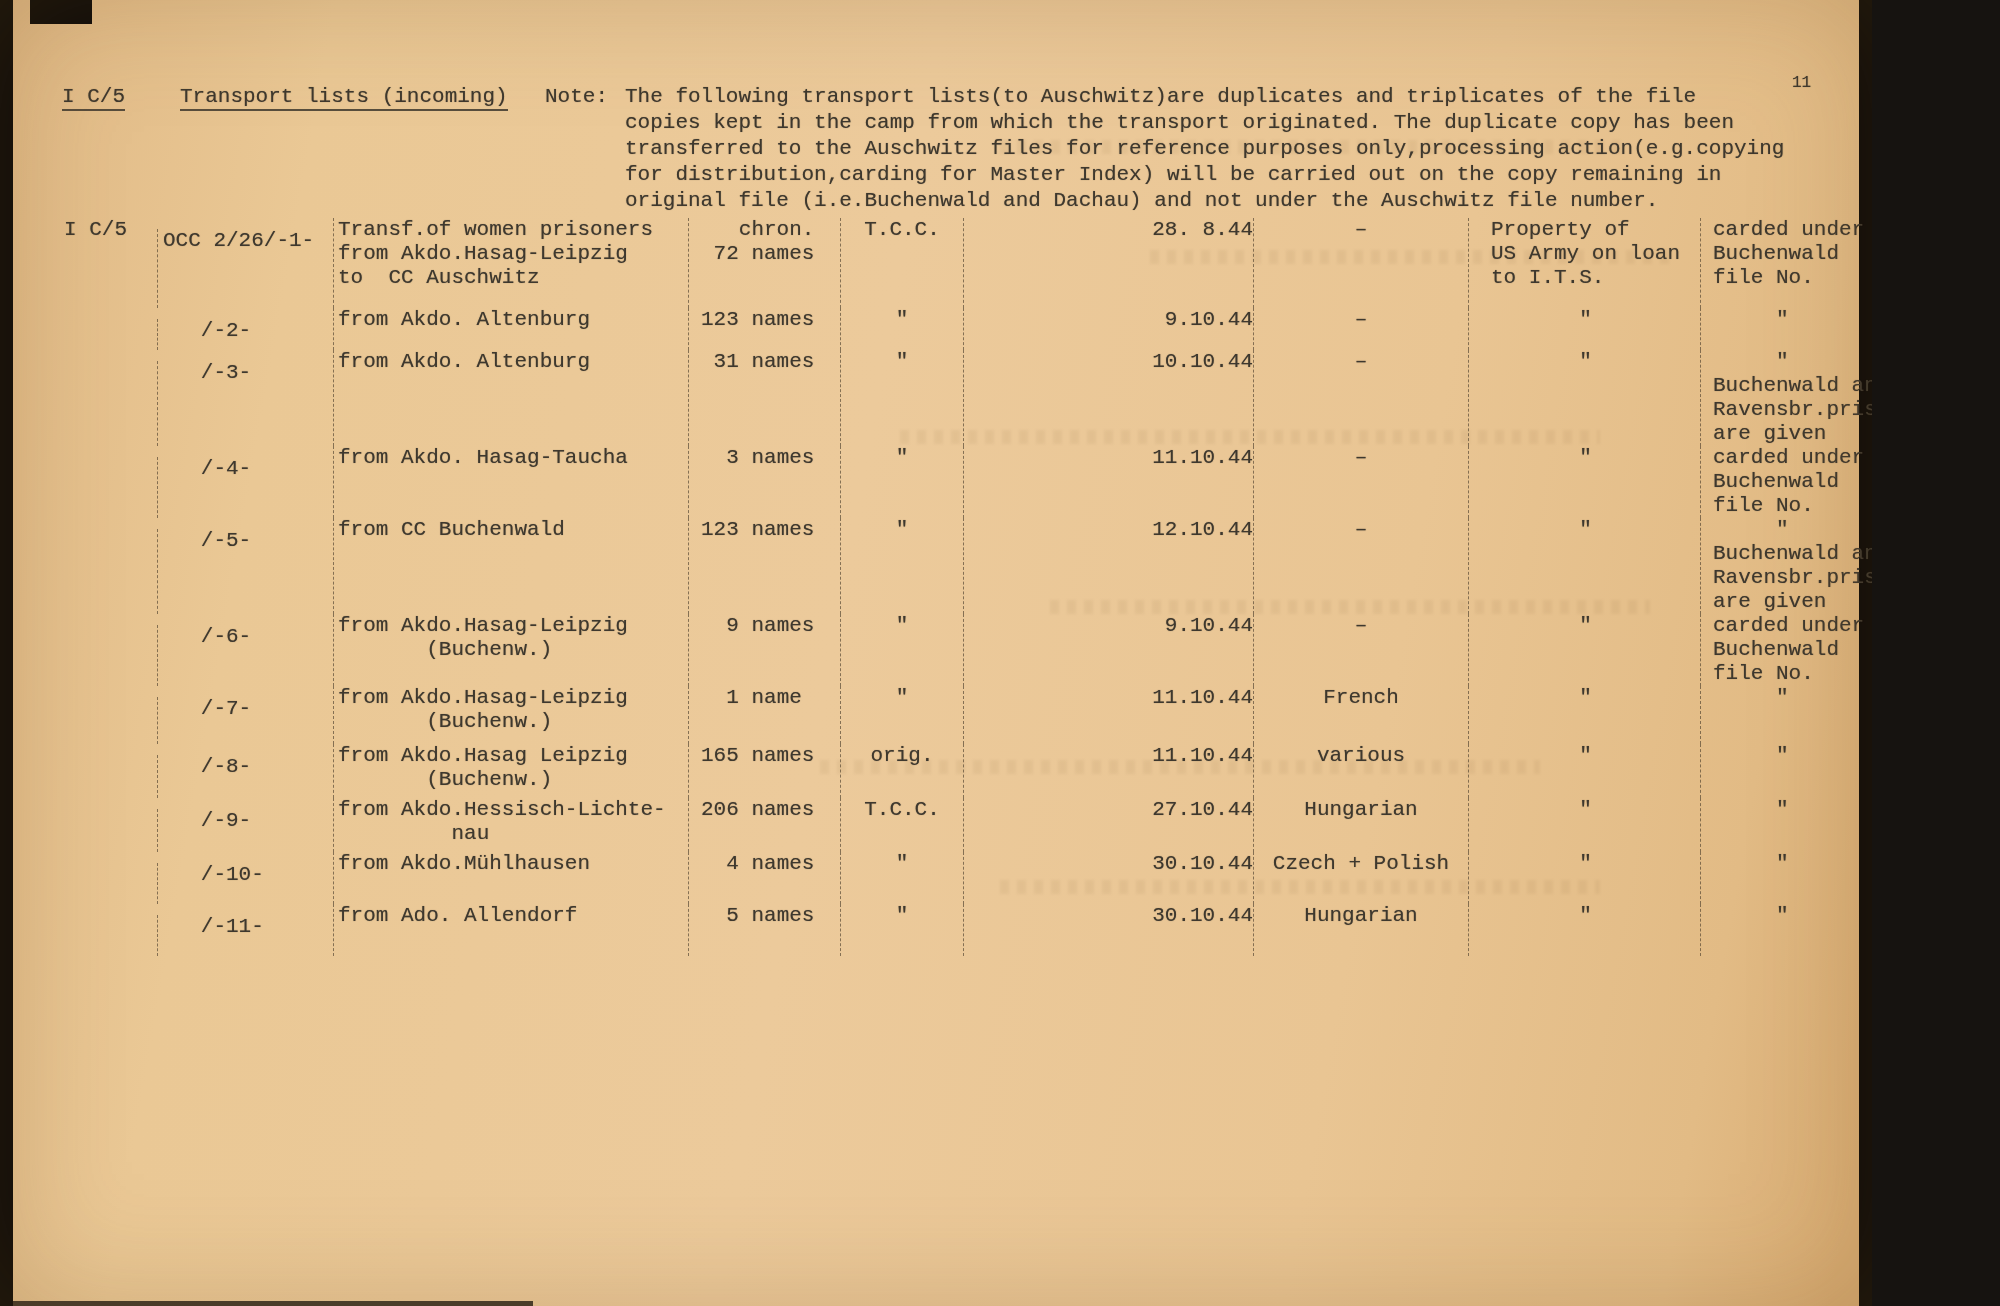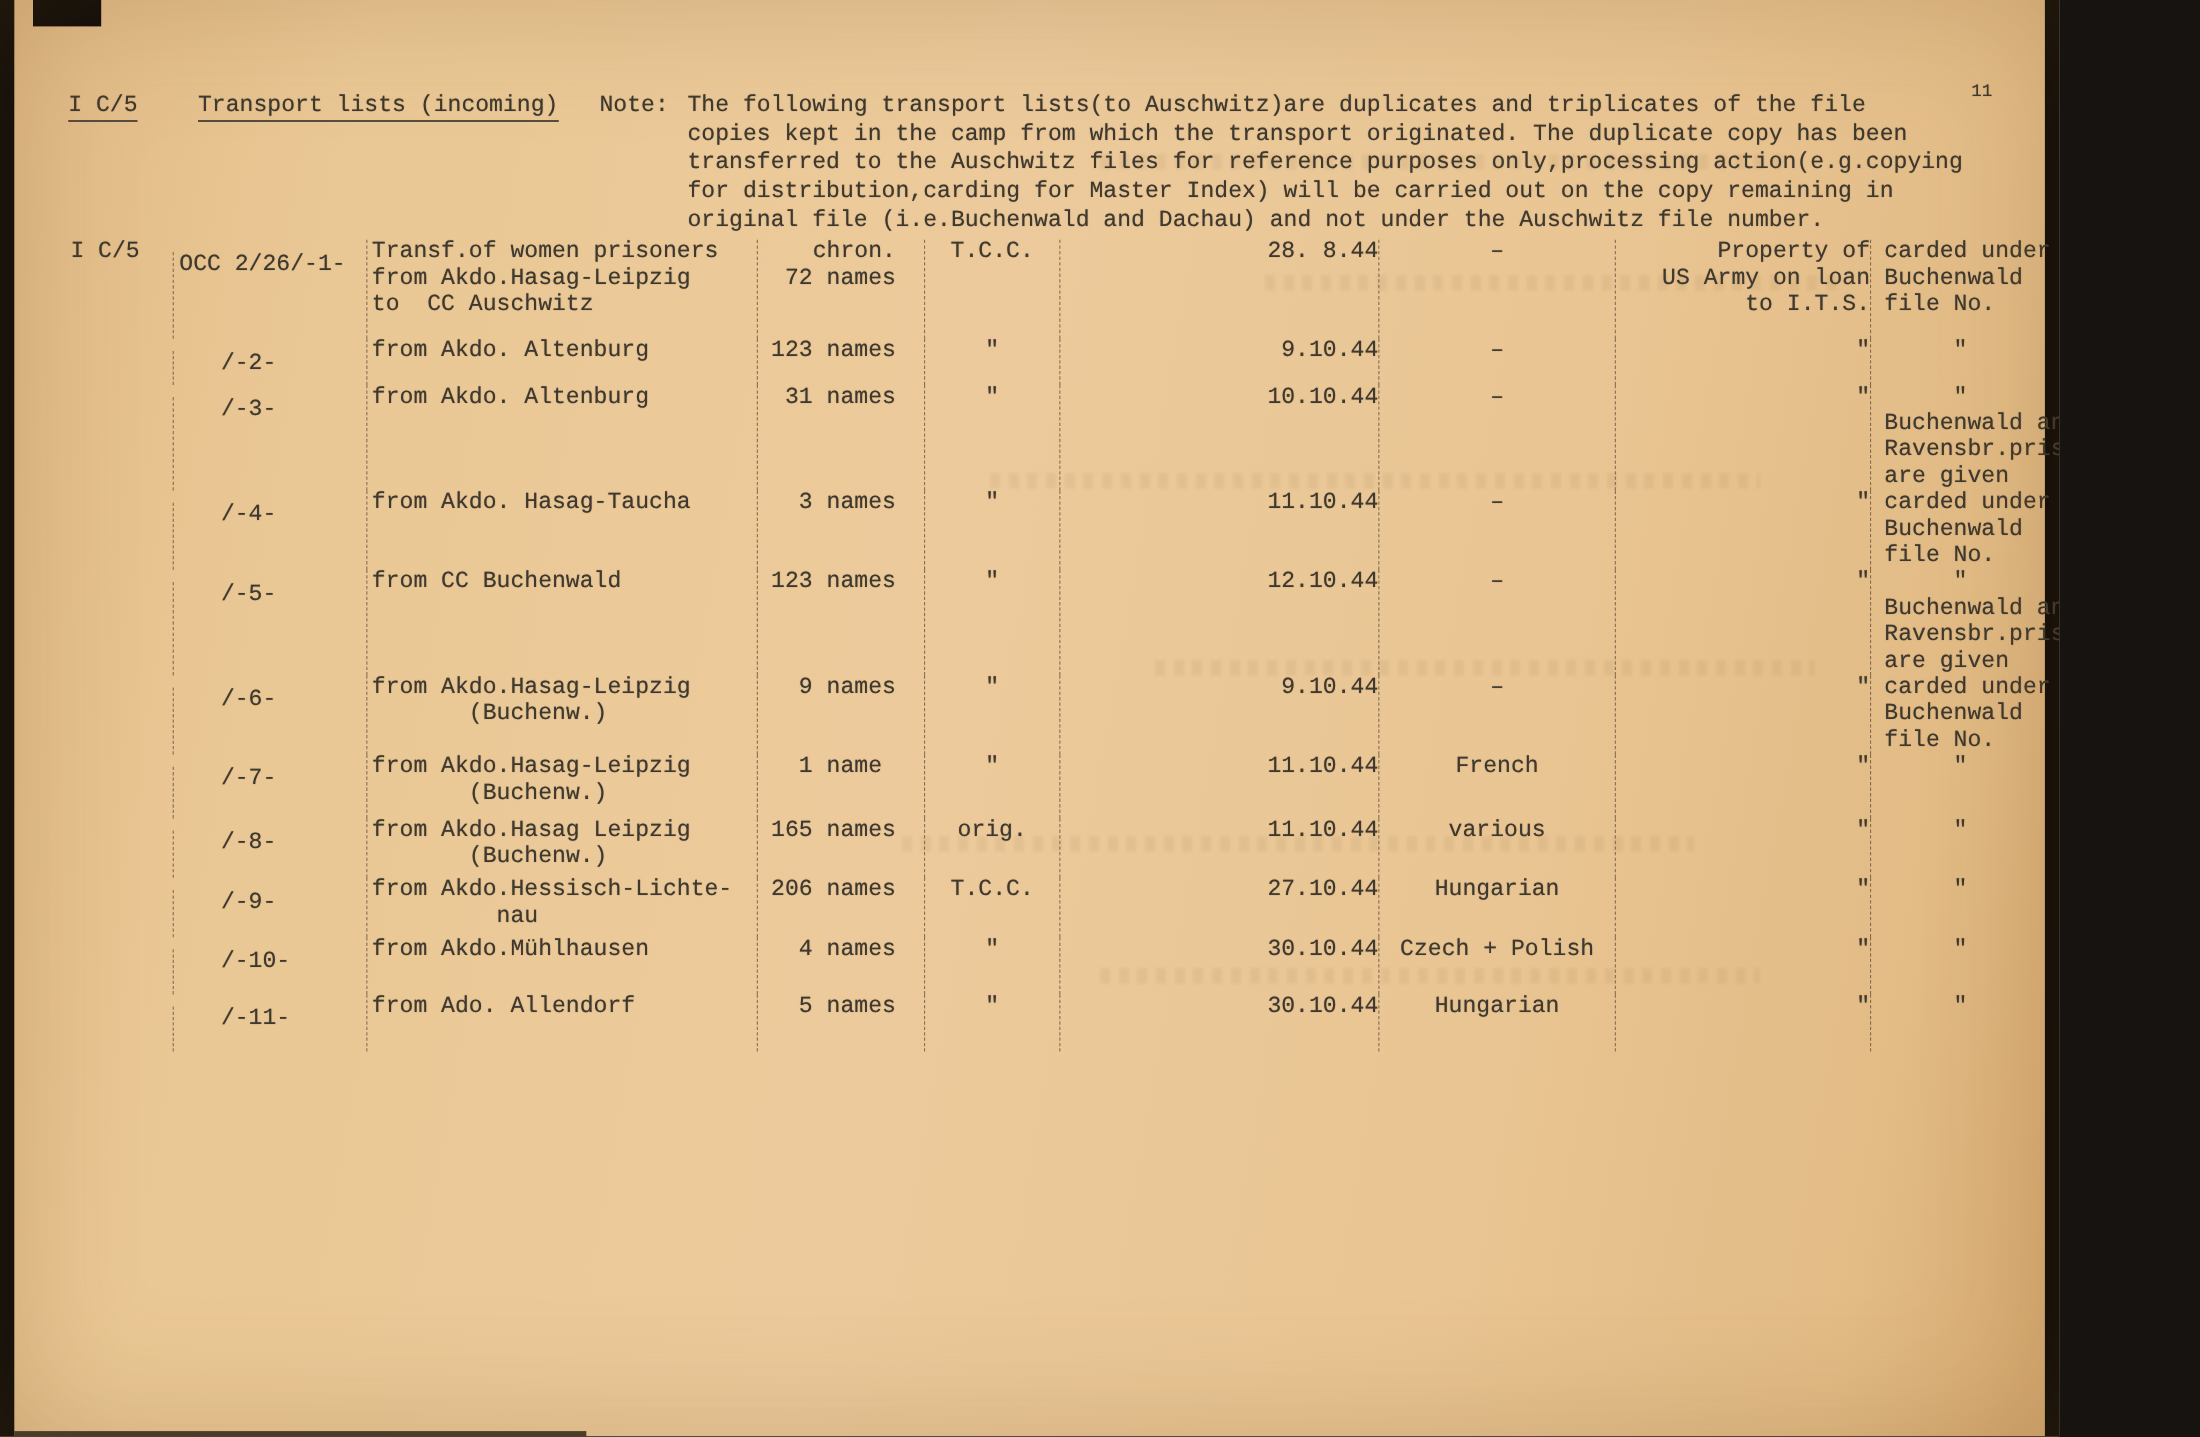--- a/index.html
+++ b/index.html
@@ -47,21 +47,21 @@
   .trow { display:grid; grid-template-columns:97px 176px 355px 152px 123px 290px 215px 232px 260px; }
   .trow > div { white-space:pre-wrap; }
   .trow > div:nth-child(n+2) { border-left:1.5px dashed rgba(78,64,46,.65); }
   .c-ref  { padding-left:4px; }
   .c-doc  { padding-left:5px;margin-top:11px; }
   .c-desc { padding-left:4px; }
   .c-names{ padding-left:12px; }
   .c-type { text-align:center; }
   .c-date { padding-left:100px;text-align:right; }
   .c-nat  { text-align:center; }
-  .c-prop { padding-left:22px;text-align:right; }
+  .c-prop { padding-left:22px; }
   .c-rem  { padding-left:12px; }
 </style>
 </head>
 <body>
 
 <div class="page">
 
   <div class="right-gutter"></div>
   <div class="edge-left"></div>
   <div class="corner-mark"></div>

